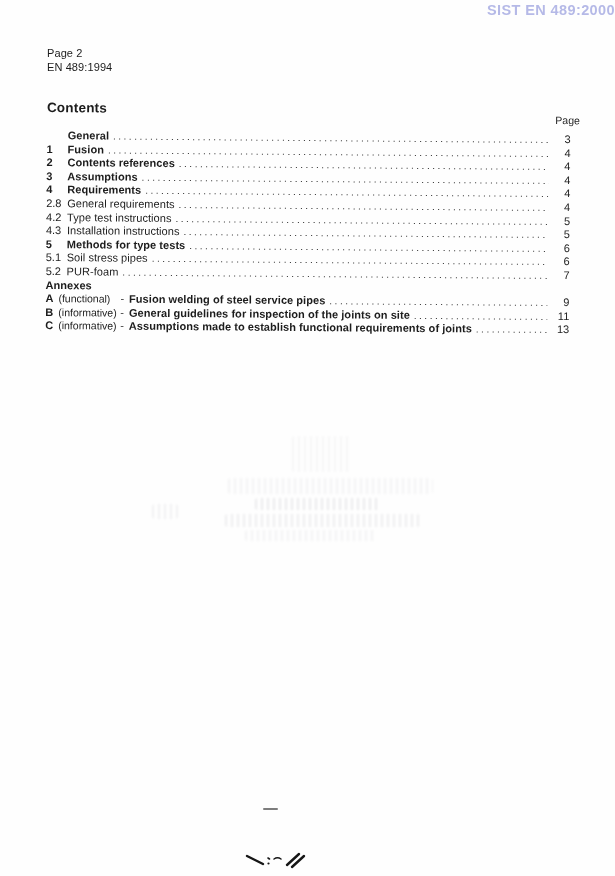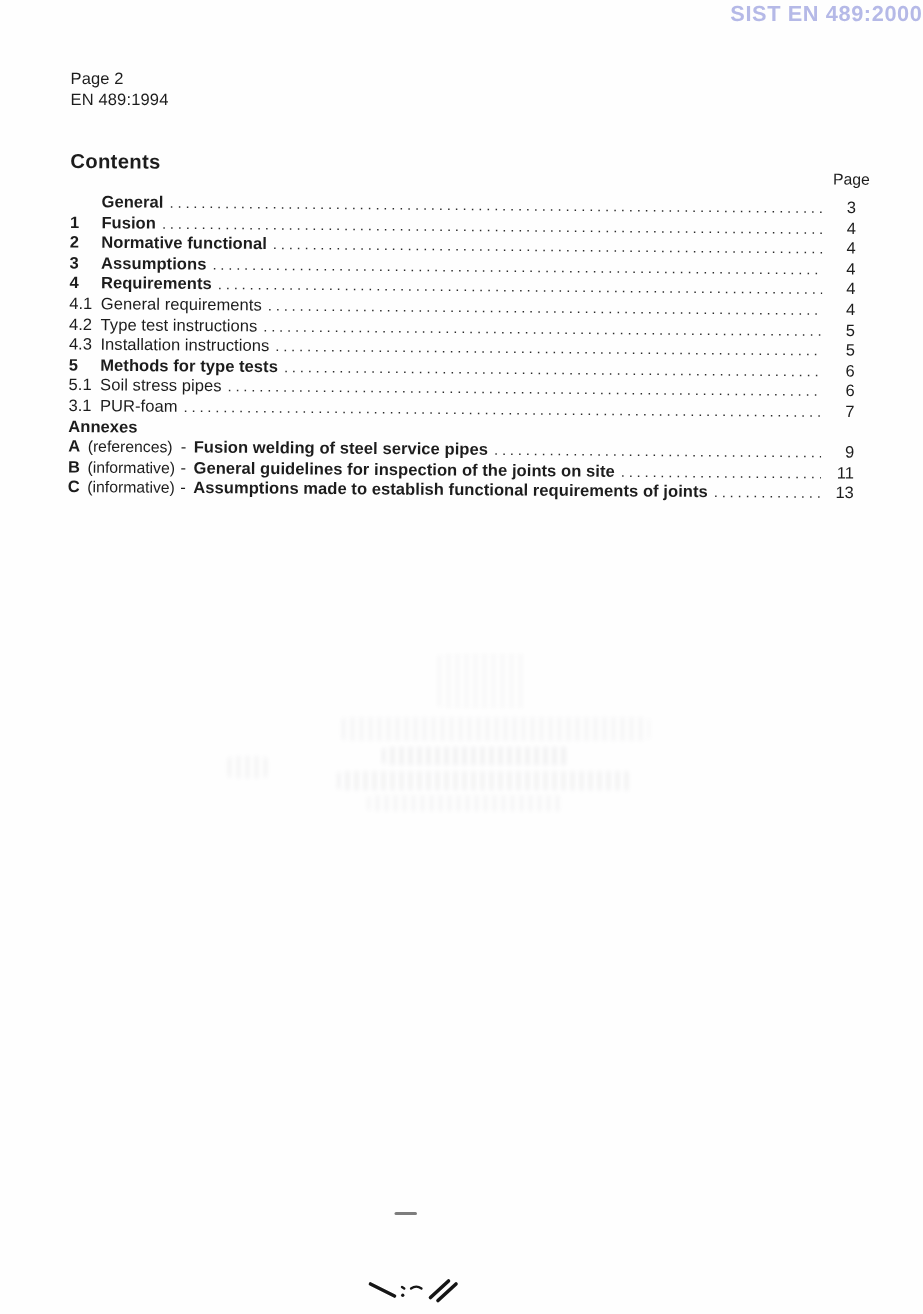--- a/index.html
+++ b/index.html
@@ -103,38 +103,38 @@
           <span class="pg">3</span>
         </div>
         <div class="row">
           <span class="num b">1</span>
           <span class="title b">Fusion</span>
           <span class="dots">........................................................................................................................</span>
           <span class="pg">4</span>
         </div>
         <div class="row">
           <span class="num b">2</span>
-          <span class="title b">Normative functional</span>
+          <span class="title b">Contents references</span>
           <span class="dots">........................................................................................................................</span>
           <span class="pg">4</span>
         </div>
         <div class="row">
           <span class="num b">3</span>
           <span class="title b">Assumptions</span>
           <span class="dots">........................................................................................................................</span>
           <span class="pg">4</span>
         </div>
         <div class="row">
           <span class="num b">4</span>
           <span class="title b">Requirements</span>
           <span class="dots">........................................................................................................................</span>
           <span class="pg">4</span>
         </div>
         <div class="row">
-          <span class="num">4.1</span>
+          <span class="num">2.8</span>
           <span class="title">General requirements</span>
           <span class="dots">........................................................................................................................</span>
           <span class="pg">4</span>
         </div>
         <div class="row">
           <span class="num">4.2</span>
           <span class="title">Type test instructions</span>
           <span class="dots">........................................................................................................................</span>
           <span class="pg">5</span>
         </div>
@@ -150,31 +150,31 @@
           <span class="dots">........................................................................................................................</span>
           <span class="pg">6</span>
         </div>
         <div class="row">
           <span class="num">5.1</span>
           <span class="title">Soil stress pipes</span>
           <span class="dots">........................................................................................................................</span>
           <span class="pg">6</span>
         </div>
         <div class="row">
-          <span class="num">3.1</span>
+          <span class="num">5.2</span>
           <span class="title">PUR-foam</span>
           <span class="dots">........................................................................................................................</span>
           <span class="pg">7</span>
         </div>
         <div class="row">
           <span class="title b">Annexes</span>
         </div>
         <div class="row">
           <span class="al">A</span>
-          <span class="ak">(references)</span>
+          <span class="ak">(functional)</span>
           <span class="ad">-</span>
           <span class="title b">Fusion welding of steel service pipes</span>
           <span class="dots">........................................................................................................................</span>
           <span class="pg">9</span>
         </div>
         <div class="row">
           <span class="al">B</span>
           <span class="ak">(informative)</span>
           <span class="ad">-</span>
           <span class="title b">General guidelines for inspection of the joints on site</span>

